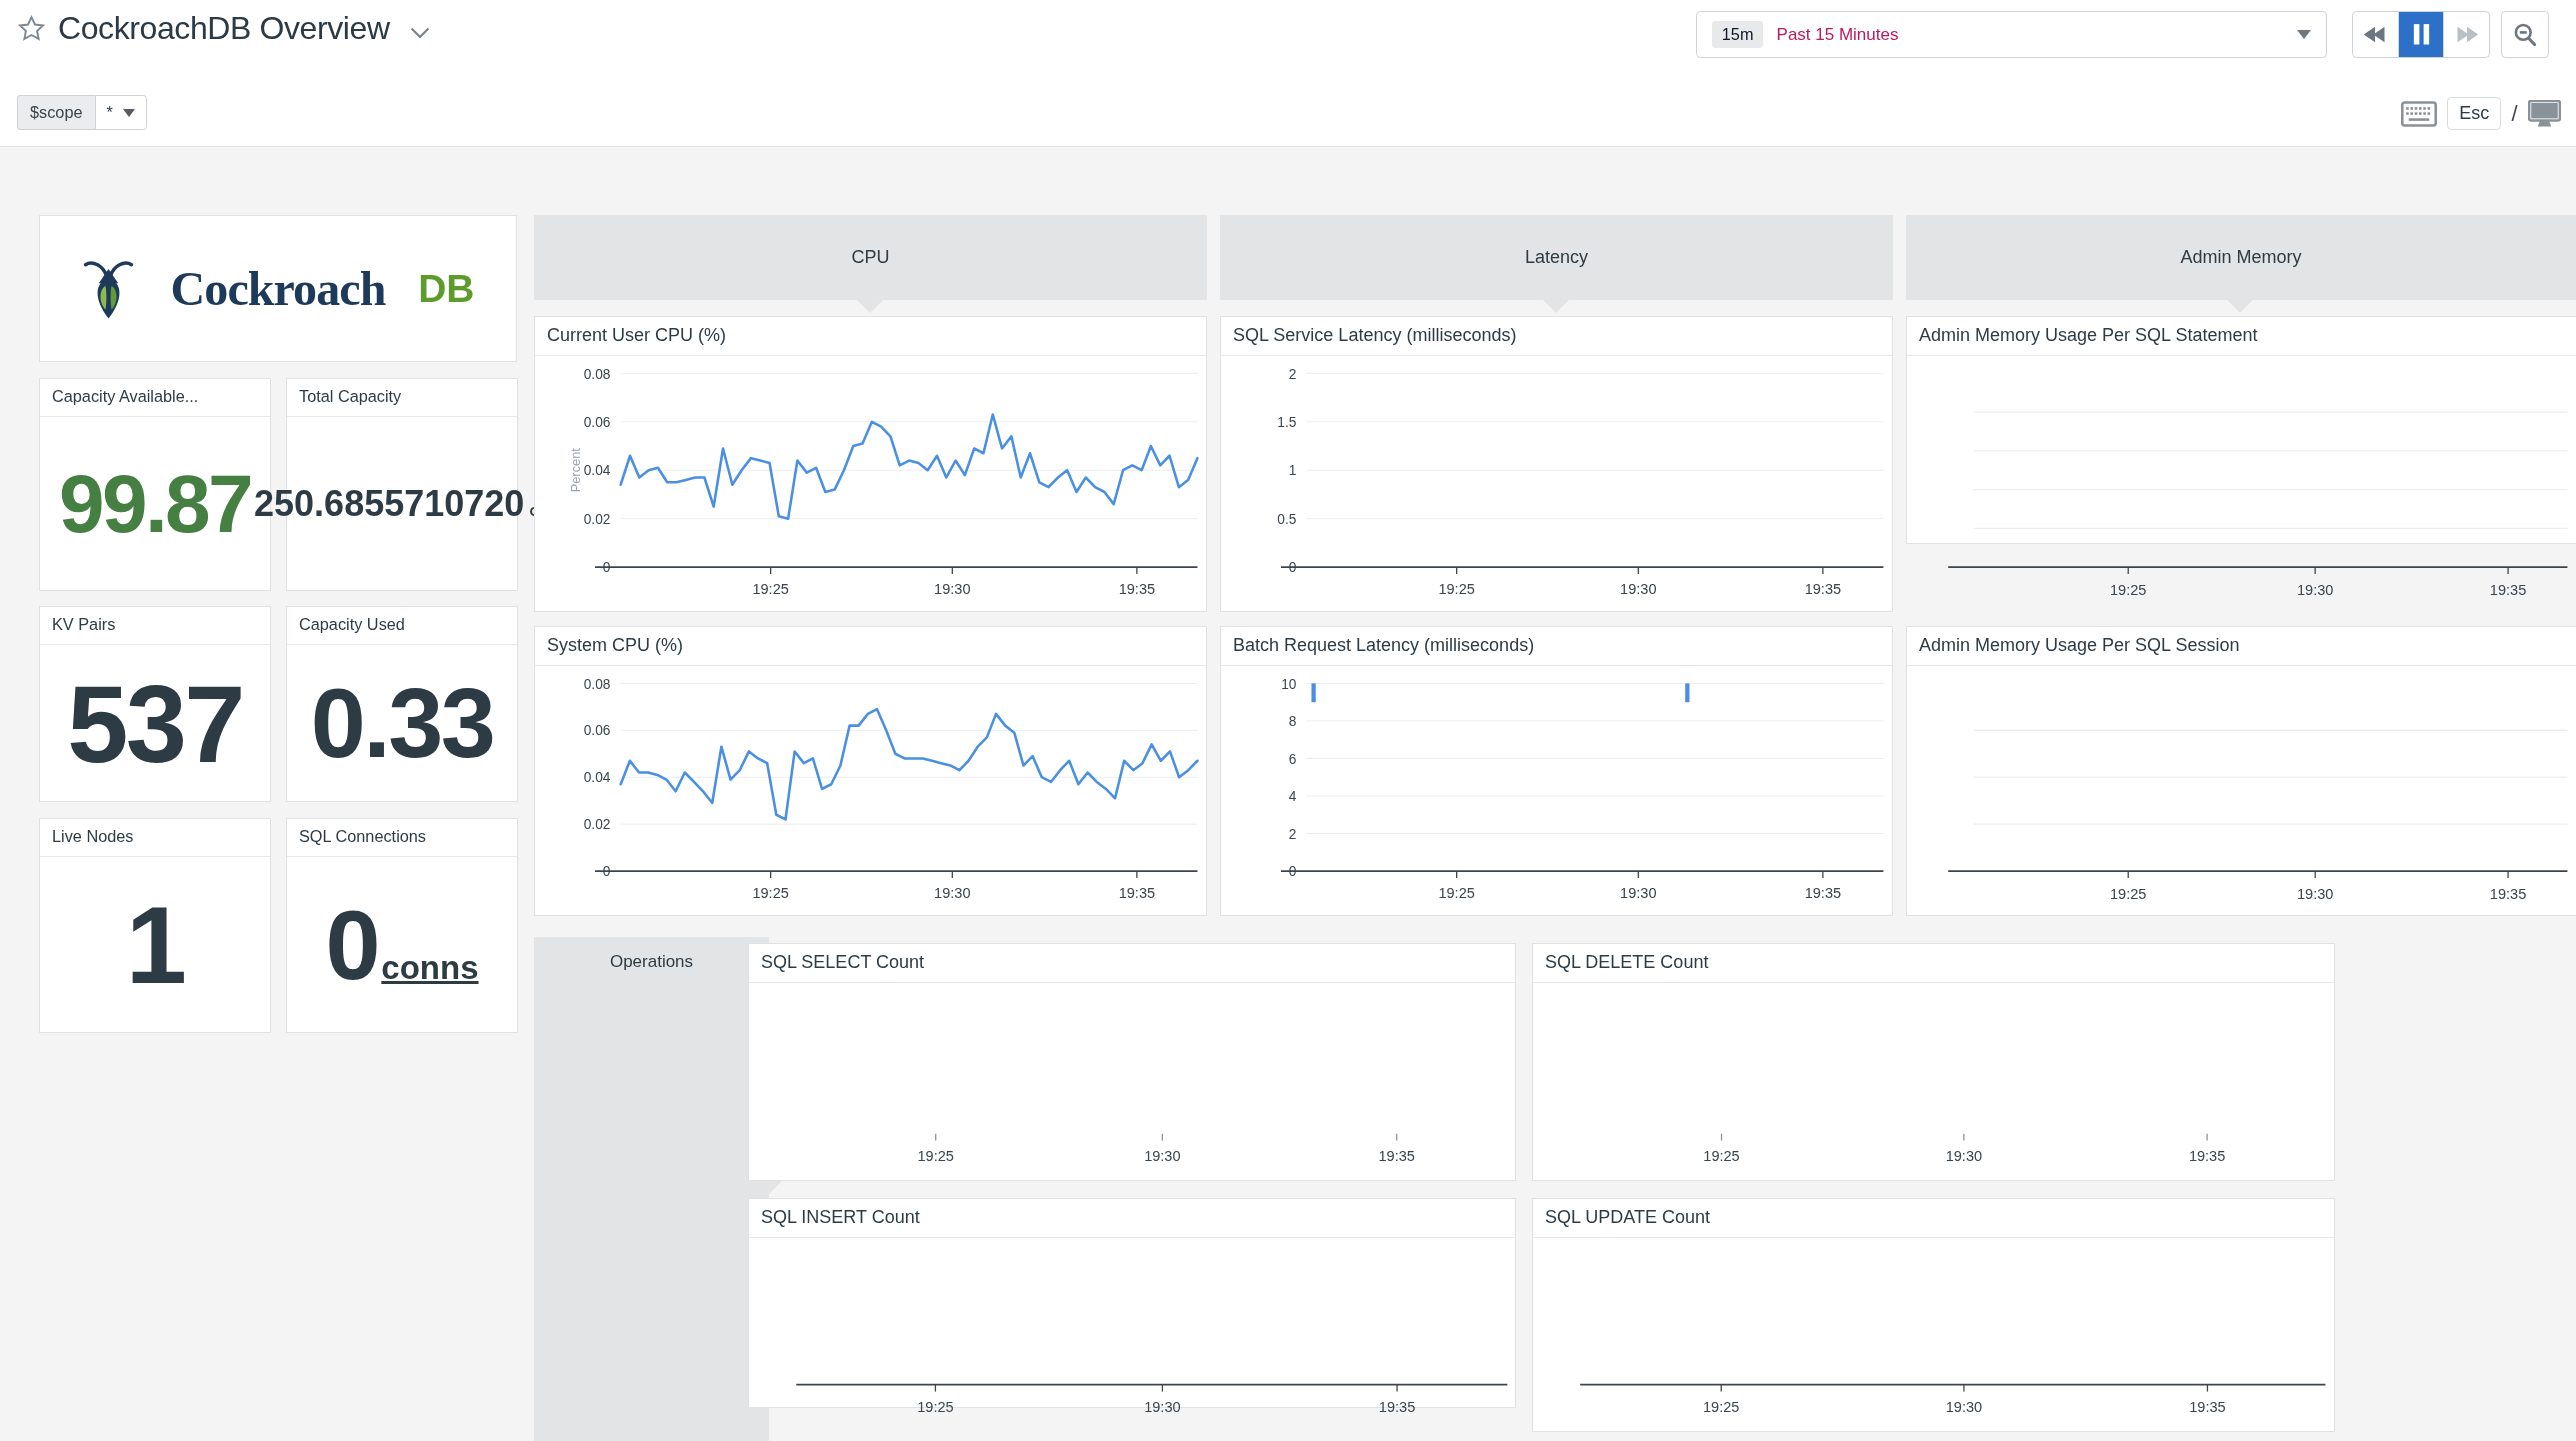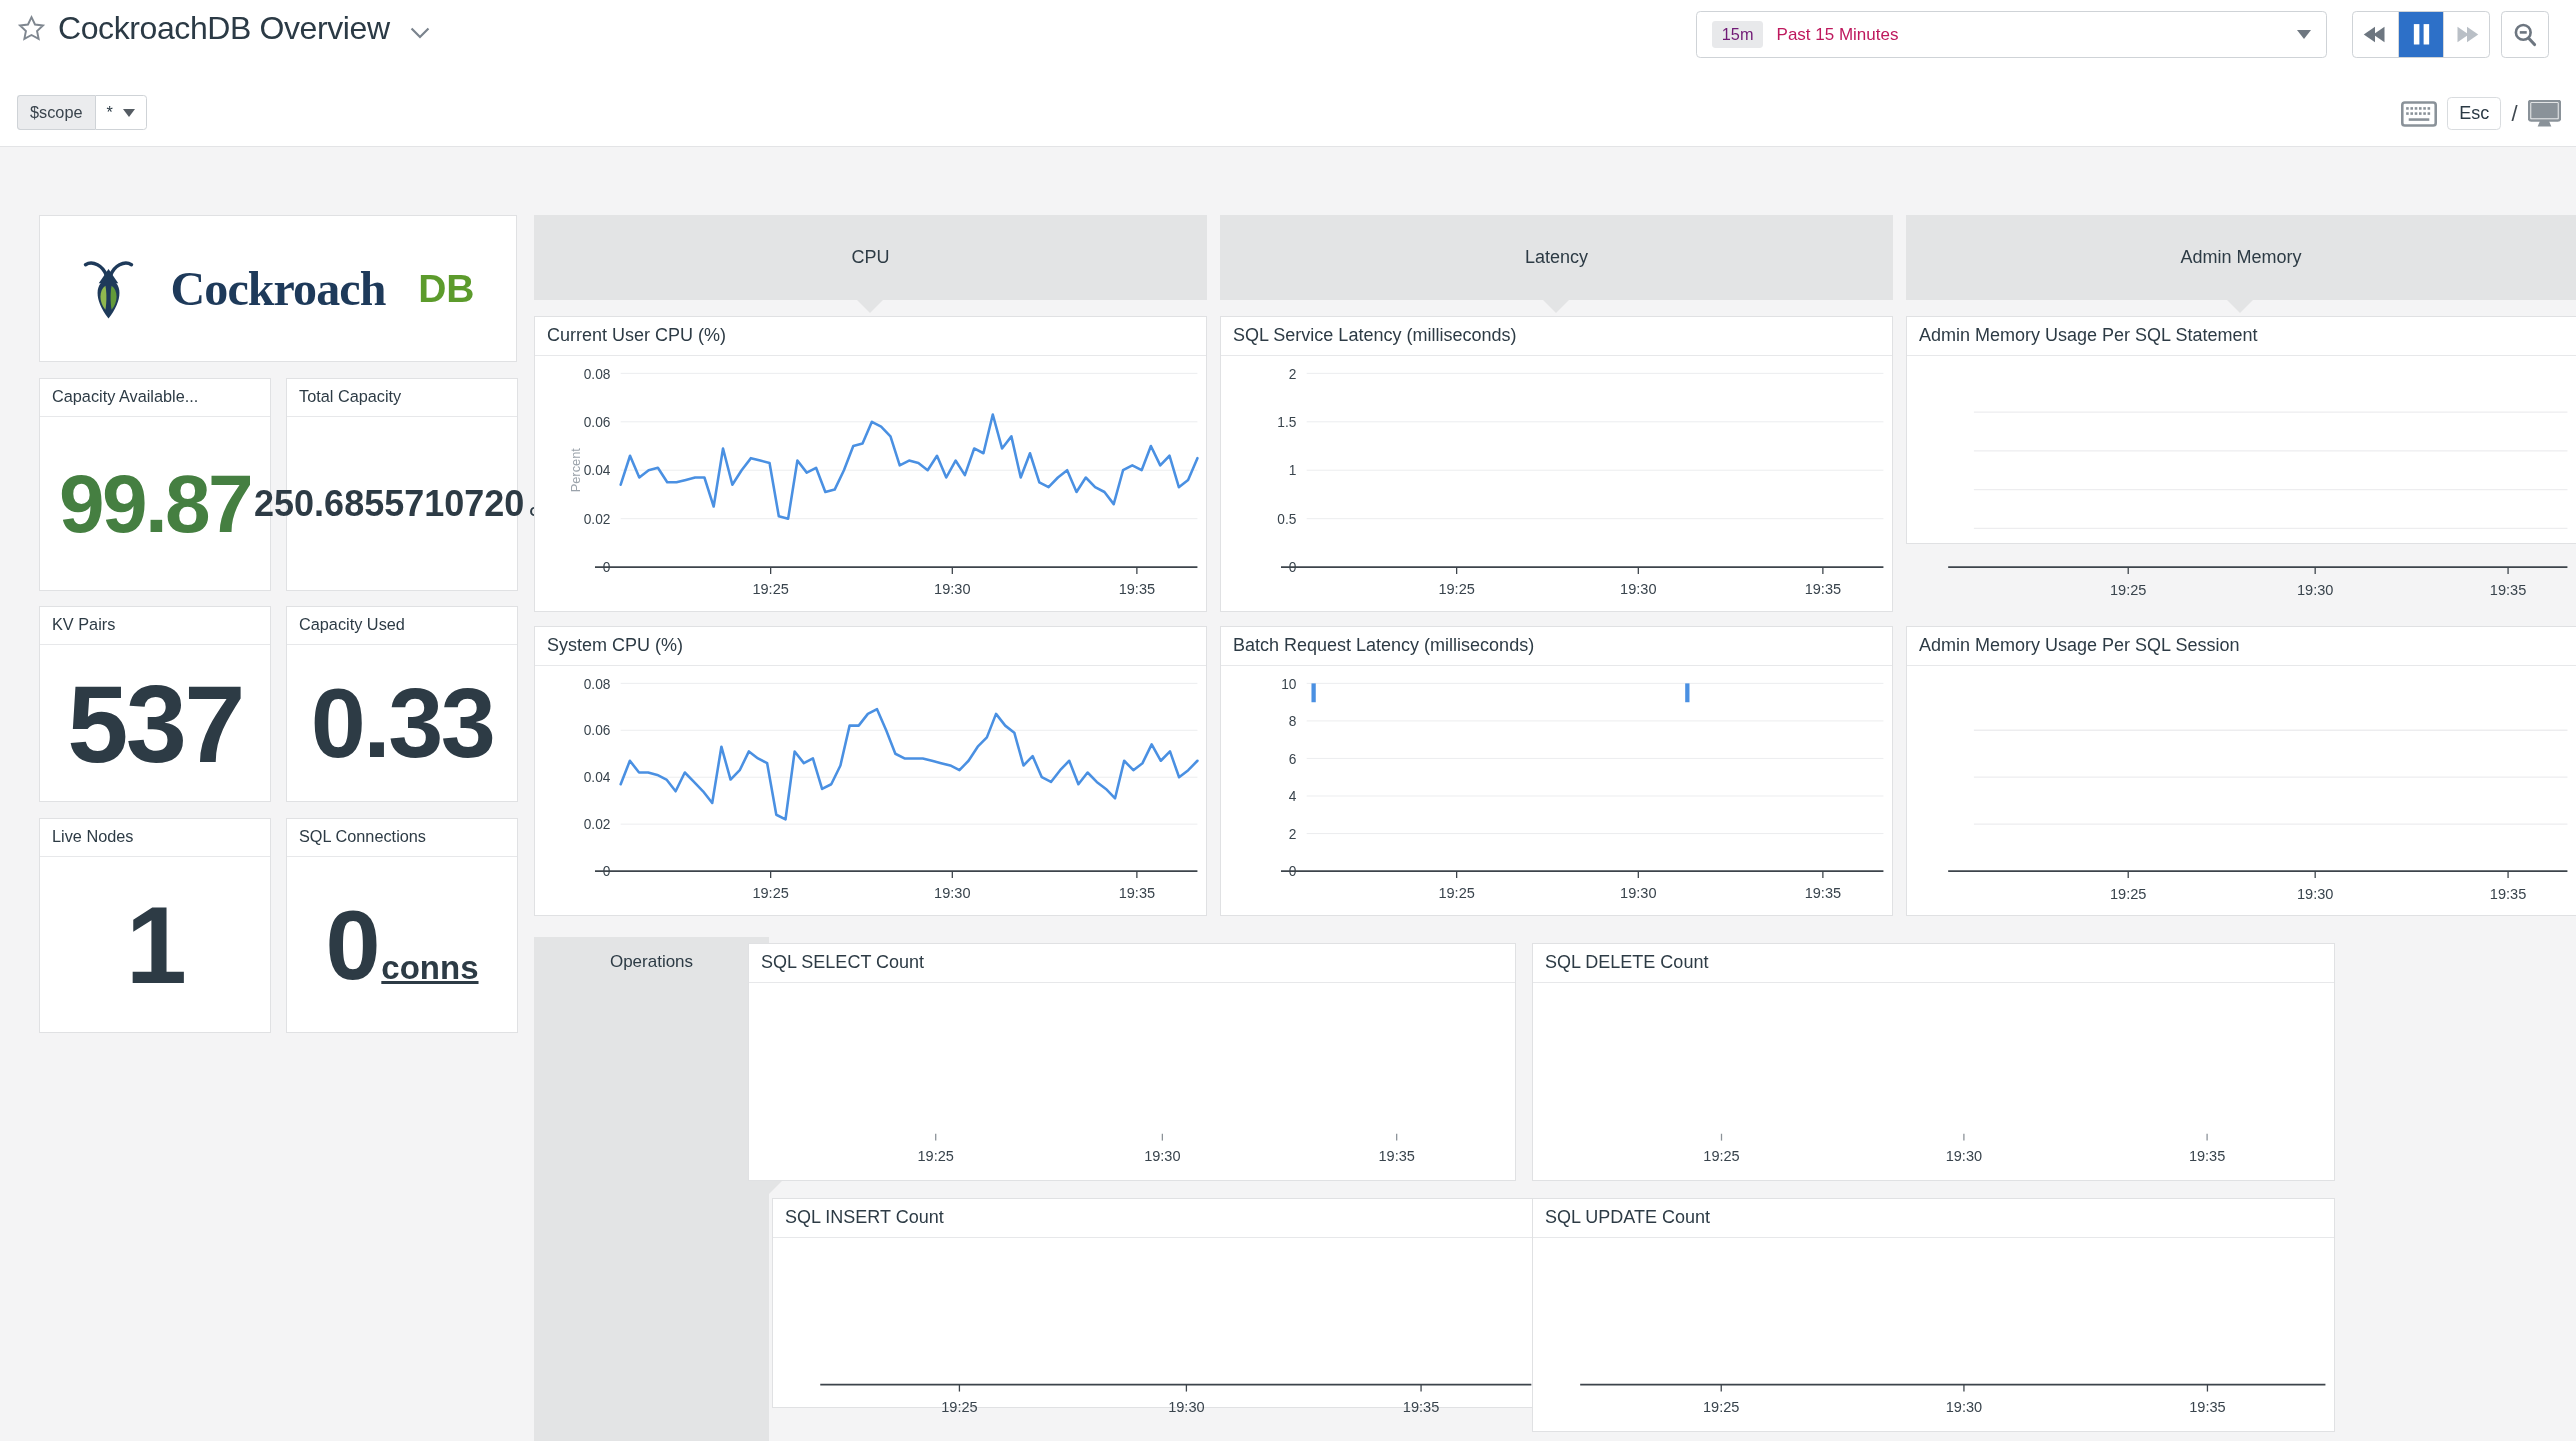--- a/index.html
+++ b/index.html
@@ -11,21 +11,21 @@
   .toolbar { position:absolute; left:0; top:0; width:2576px; height:147px;
              background:#ffffff; border-bottom:0.9px solid #e3e4e6; }
   .title-row { position:absolute; left:17px; top:10.3px; display:flex; align-items:center; }
   .star { width:29px; height:29px; margin-right:12px; }
   .page-title { font-size:32px; font-weight:500; color:#2b3a45; letter-spacing:-0.4px; }
   .title-chev { margin-left:19px; margin-top:6.9px; }
 
   .time-combo { position:absolute; left:1696px; top:11px; width:631px; height:47px;
                 background:#fff; border:0.9px solid #cfd3d7; border-radius:4.3px;
                 display:flex; align-items:center; padding:0 15.4px; }
-  .time-badge { background:#e8e9eb; border-radius:3.4px; padding:4.3px 9.4px; font-size:16.3px; color:#701a75; }
+  .time-badge { background:#e8e9eb; border-radius:3.4px; padding:4.3px 9.4px; font-size:16.3px; color:#0f172a; }
   .time-label { margin-left:13.7px; font-size:17px; color:#be185d; }
   .combo-caret { margin-left:auto; width:0; height:0; border-left:7.7px solid transparent;
                  border-right:7.7px solid transparent; border-top:9.4px solid #6e7780; }
 
   .btn-group { position:absolute; left:2352px; top:11px; width:138px; height:47px;
                border:0.9px solid #cfd3d7; border-radius:4.3px; overflow:hidden;
                display:flex; background:#fff; }
   .btn-seg { flex:1; display:flex; align-items:center; justify-content:center;
              border-right:0.9px solid #d5d8db; }
   .btn-seg:last-child { border-right:none; }
@@ -106,21 +106,21 @@
   .clip-right { border-right:none; }
 
   #card-cpu1 { left:534px;  top:316px; width:673px; height:296px; }
   #card-cpu2 { left:534px;  top:626px; width:673px; height:290px; }
   #card-lat1 { left:1220px; top:316px; width:673px; height:296px; }
   #card-lat2 { left:1220px; top:626px; width:673px; height:290px; }
   #card-mem1 { left:1906px; top:316px; width:670px; height:228px; }
   #card-mem2 { left:1906px; top:626px; width:670px; height:290px; }
   #card-sel  { left:748px;  top:943px; width:768px; height:238px; }
   #card-del  { left:1532px; top:943px; width:803px; height:238px; }
-  #card-ins  { left:748px;  top:1198px; width:768px; height:210px;margin-left:24px; }
+  #card-ins  { left:748px;  top:1198px; width:768px; height:210px; }
   #card-upd  { left:1532px; top:1198px; width:803px; height:234px; }
 </style>
 </head>
 <body>
 
 <div class="page">
 
   <div class="toolbar">
     <div class="title-row">
       <svg class="star" viewBox="0 0 24 24">

